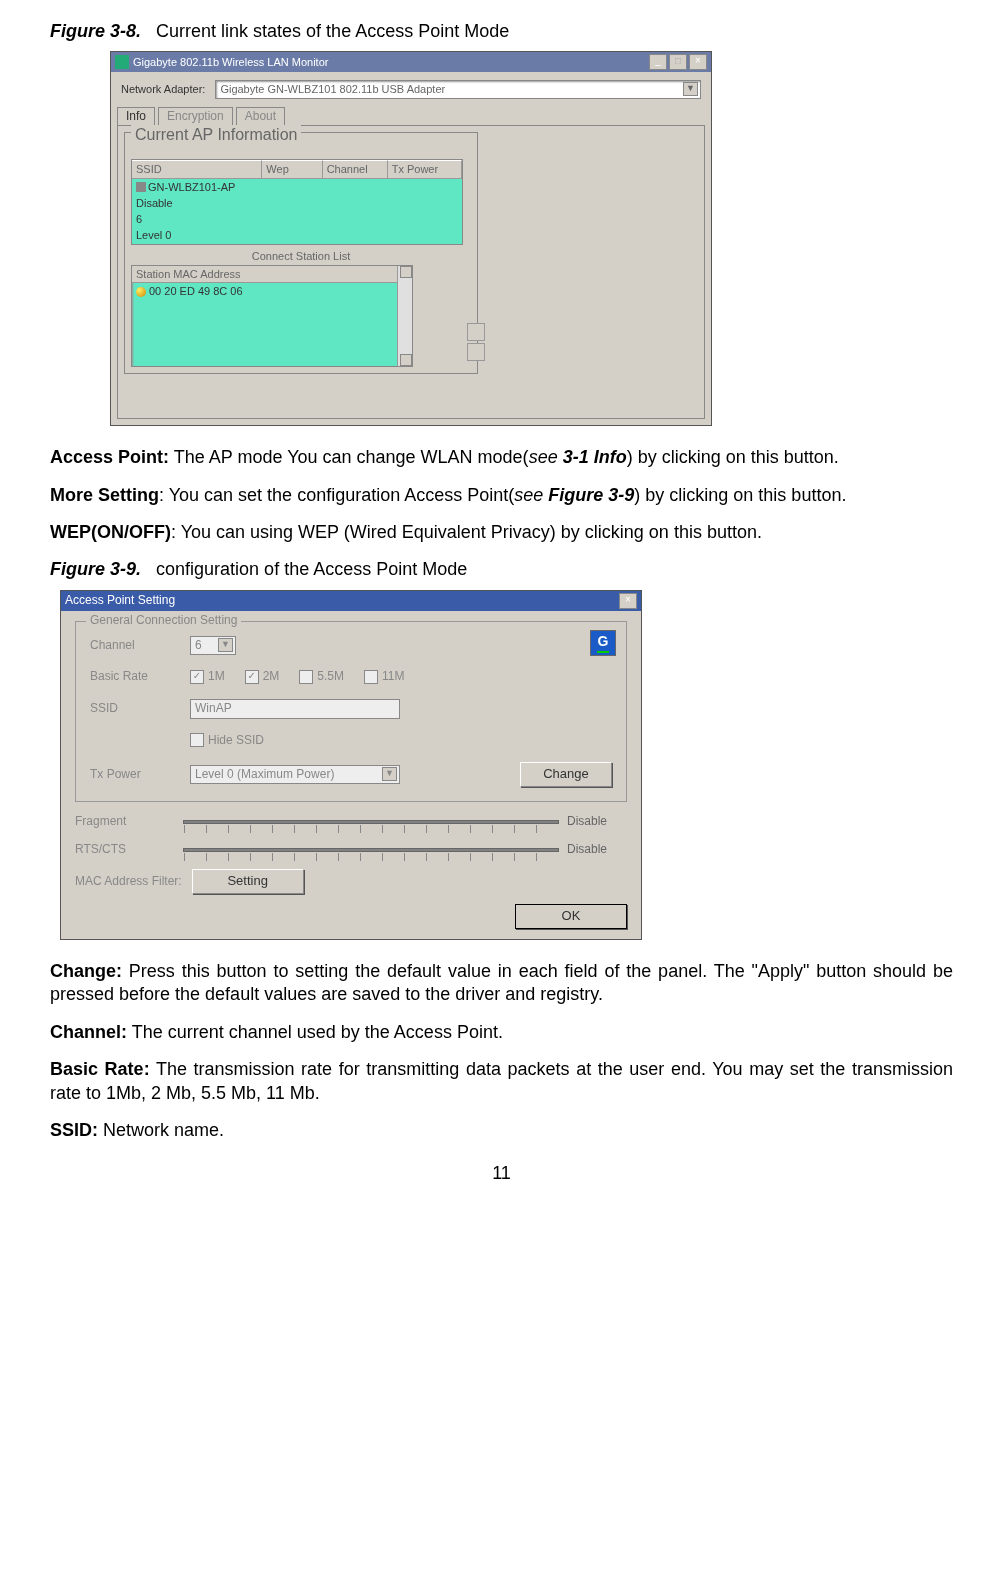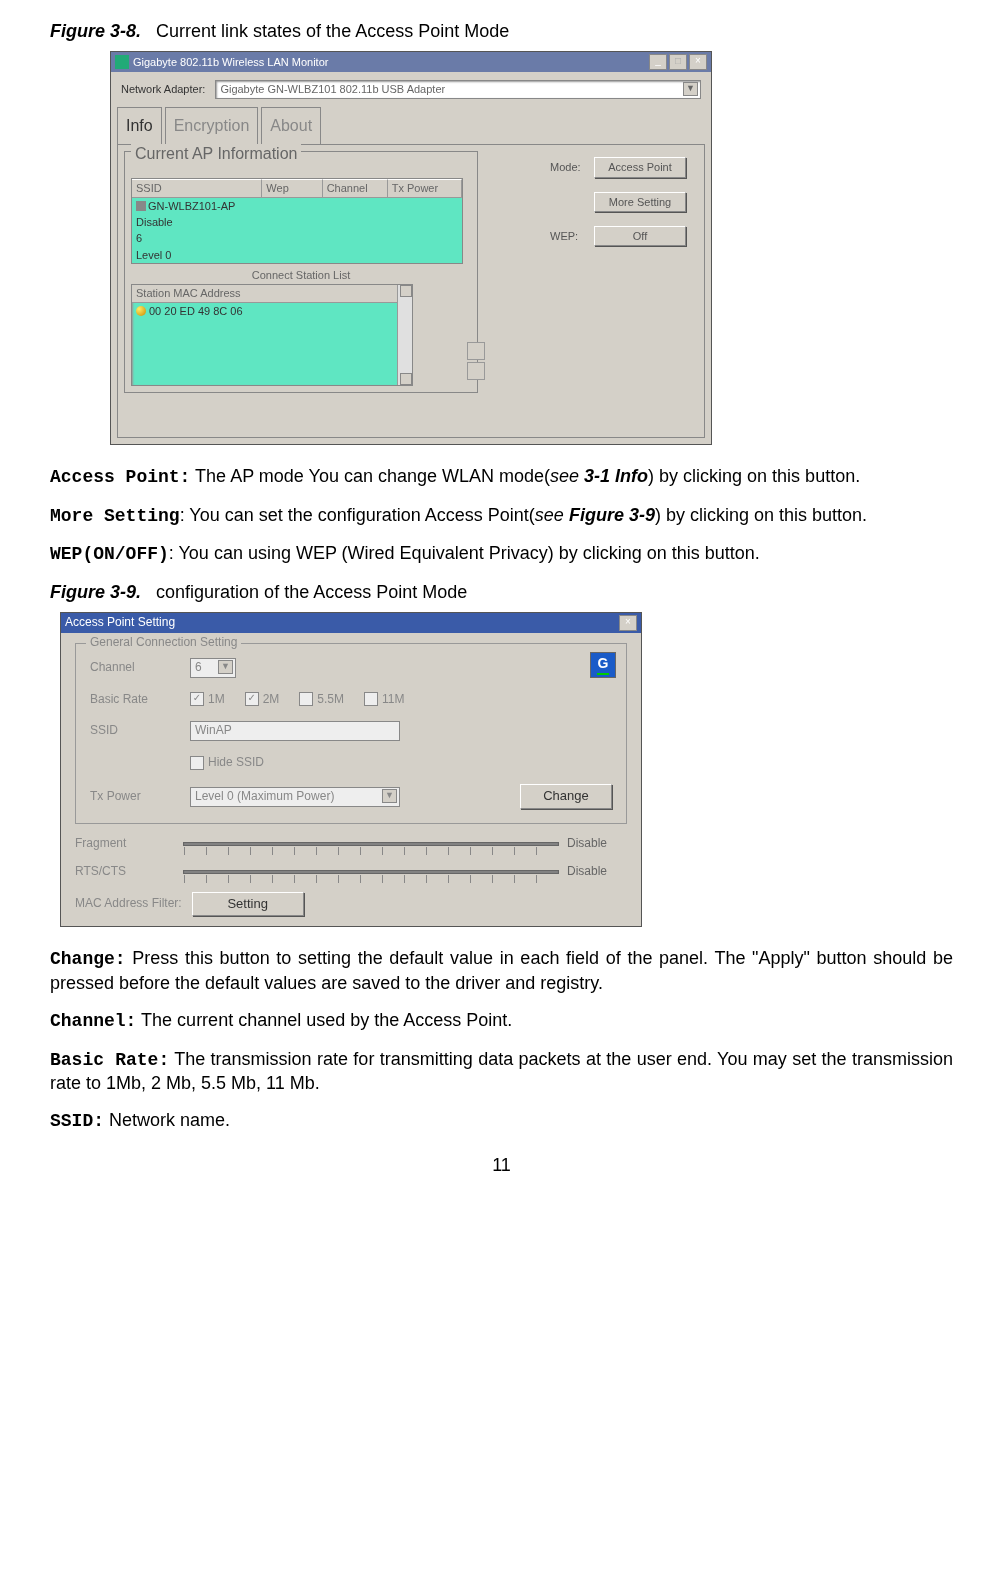--- a/index.html
+++ b/index.html
@@ -87,24 +87,24 @@
       padding: 0 2px;
     }
     .tabs {
       display: flex;
       gap: 3px;
       padding: 0 6px;
     }
     .tab {
       border: 1px solid #888;
       border-bottom: none;
-      padding: 8px 8px;
+      padding: 1px 8px;
       background: #d4d0c8;
       color: #888;
-      font-size: 16px;
+      font-size: 12px;
       text-align: center;
     }
     .tab.active {
       background: #d4d0c8;
       color: #333;
     }
     .panel {
       border: 1px solid #888;
       margin: 0 6px 6px;
       padding: 6px;
@@ -377,21 +377,21 @@
       gap: 10px;
       margin-top: 10px;
     }
     .ok-row {
       display: flex;
       justify-content: flex-end;
       margin-top: 10px;
     }
     
     .para { margin: 14px 0; text-align: justify; }
-    .para .lead { font-weight: bold; font-family: Liberation Mono, monospace; }
+    .para .lead { font-weight: bold; }
     .para .ref { font-style: italic; font-weight: bold; }
     .para .refi { font-style: italic; }
     .page-num { text-align: center; margin-top: 20px; font-size: 18px; }
   </style>
 </head>
 <body>
 
 <div class="caption">
   <span class="caption-label">Figure 3-8.</span>
   &nbsp;&nbsp;<span>Current link states of the Access Point Mode</span>
@@ -455,34 +455,20 @@
             </div>
             <div class="scroll"></div>
           </div>
           <div class="side-stack">
             <div class="stack-btn"></div>
             <div class="stack-btn"></div>
           </div>
         </div>
       </div>
 
-      <div class="side-btns">
-        <div class="side-row">
-          <span class="side-label">Mode:</span>
-          <div class="btn3d">Access Point</div>
-        </div>
-        <div class="side-row">
-          <span class="side-label"></span>
-          <div class="btn3d">More Setting</div>
-        </div>
-        <div class="side-row">
-          <span class="side-label">WEP:</span>
-          <div class="btn3d">Off</div>
-        </div>
-      </div>
     </div>
   </div>
 </div>
 
 <div class="para">
   <span class="lead">Access Point:</span><span> The AP mode You can change WLAN mode(</span><span class="refi">see </span><span class="ref">3-1 Info</span><span>) by clicking on this button.</span>
 </div>
 <div class="para">
   <span class="lead">More Setting</span><span>: You can set the configuration Access Point(</span><span class="refi">see </span><span class="ref">Figure 3-9</span><span>) by clicking on this button.</span>
 </div>
@@ -565,20 +551,23 @@
             <div class="ticks"></div>
           </div>
         <div class="slider-val">Disable</div>
       </div>
 
       <div class="mac-row">
         <span>MAC Address Filter:</span>
         <div class="gbtn" style="width:110px;">Setting</div>
       </div>
 
+      <div class="ok-row">
+        <div class="gbtn" style="width:110px;border:1px solid #000;">OK</div>
+      </div>
     </div>
   </div>
 </div>
 
 <div class="para">
   <span class="lead">Change:</span><span> Press this button to setting the default value in each field of the panel. The "Apply" button should be pressed before the default values are saved to the driver and registry.</span>
 </div>
 <div class="para">
   <span class="lead">Channel:</span><span> The current channel used by the Access Point.</span>
 </div>

